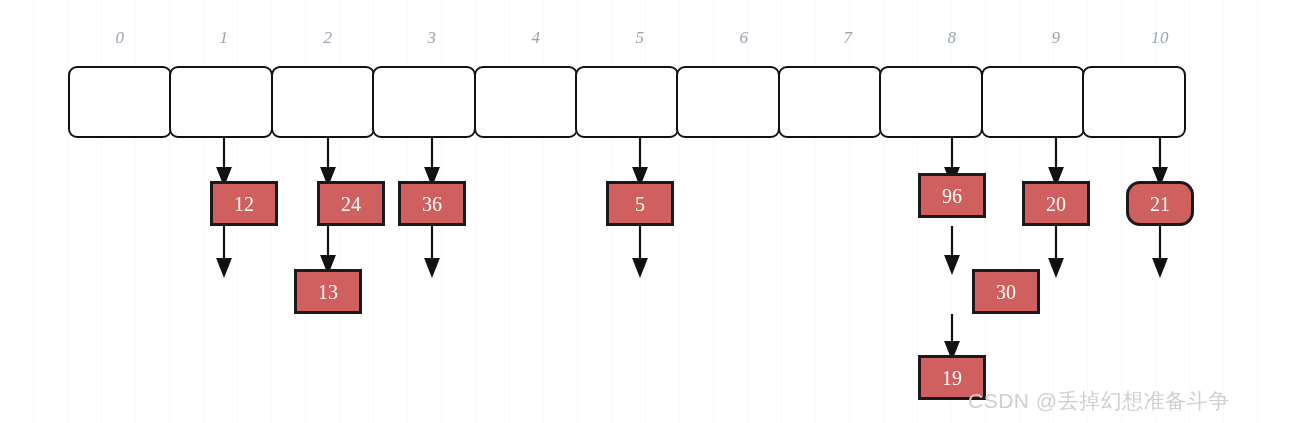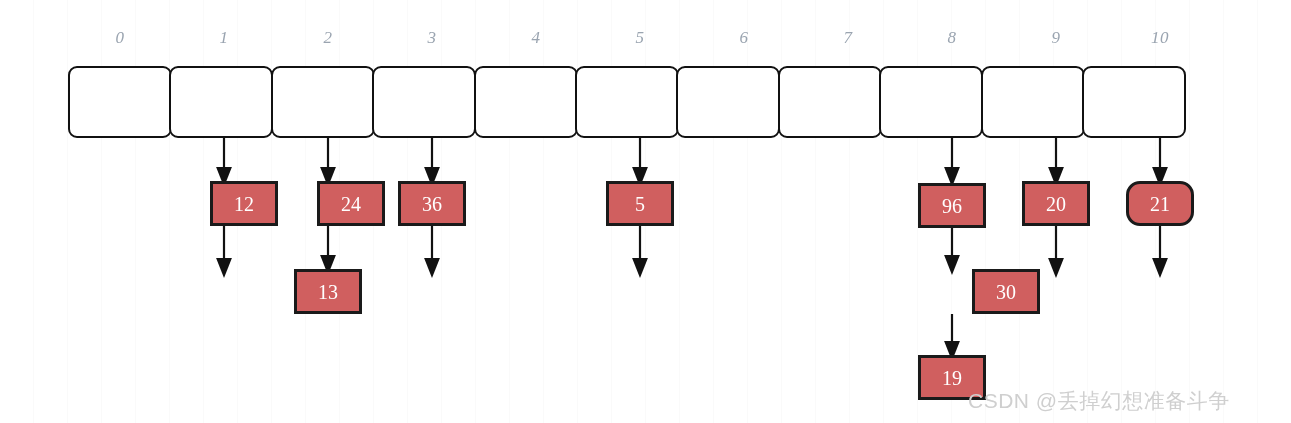--- a/index.html
+++ b/index.html
@@ -159,21 +159,21 @@
         <line x1="1160" y1="226" x2="1160" y2="268" stroke="#111111" stroke-width="2.2" marker-end="url(#arrowhead)"></line>
       </g>
   </svg>
 
   <div id="node-layer">
       <div class="node-box" style="left: 190px; top: 181px; margin-left: 20px;">12</div>
       <div class="node-box" style="left: 294px; top: 181px; margin-left: 23px;">24</div>
       <div class="node-box" style="left: 294px; top: 269px;">13</div>
       <div class="node-box" style="left: 398px; top: 181px;">36</div>
       <div class="node-box" style="left: 606px; top: 181px;">5</div>
-      <div class="node-box" style="left: 918px; top: 183px;">96</div>
+      <div class="node-box" style="left: 918px; top: 173px;">96</div>
       <div class="node-box" style="left: 972px; top: 269px;">30</div>
       <div class="node-box" style="left: 918px; top: 355px;">19</div>
       <div class="node-box" style="left: 1022px; top: 181px;">20</div>
       <div class="node-box" style="left: 1126px; top: 181px; border-radius: 14px;">21</div>
     </div>
 
   <div id="watermark">CSDN @丢掉幻想准备斗争</div>
 
 </div>
 

